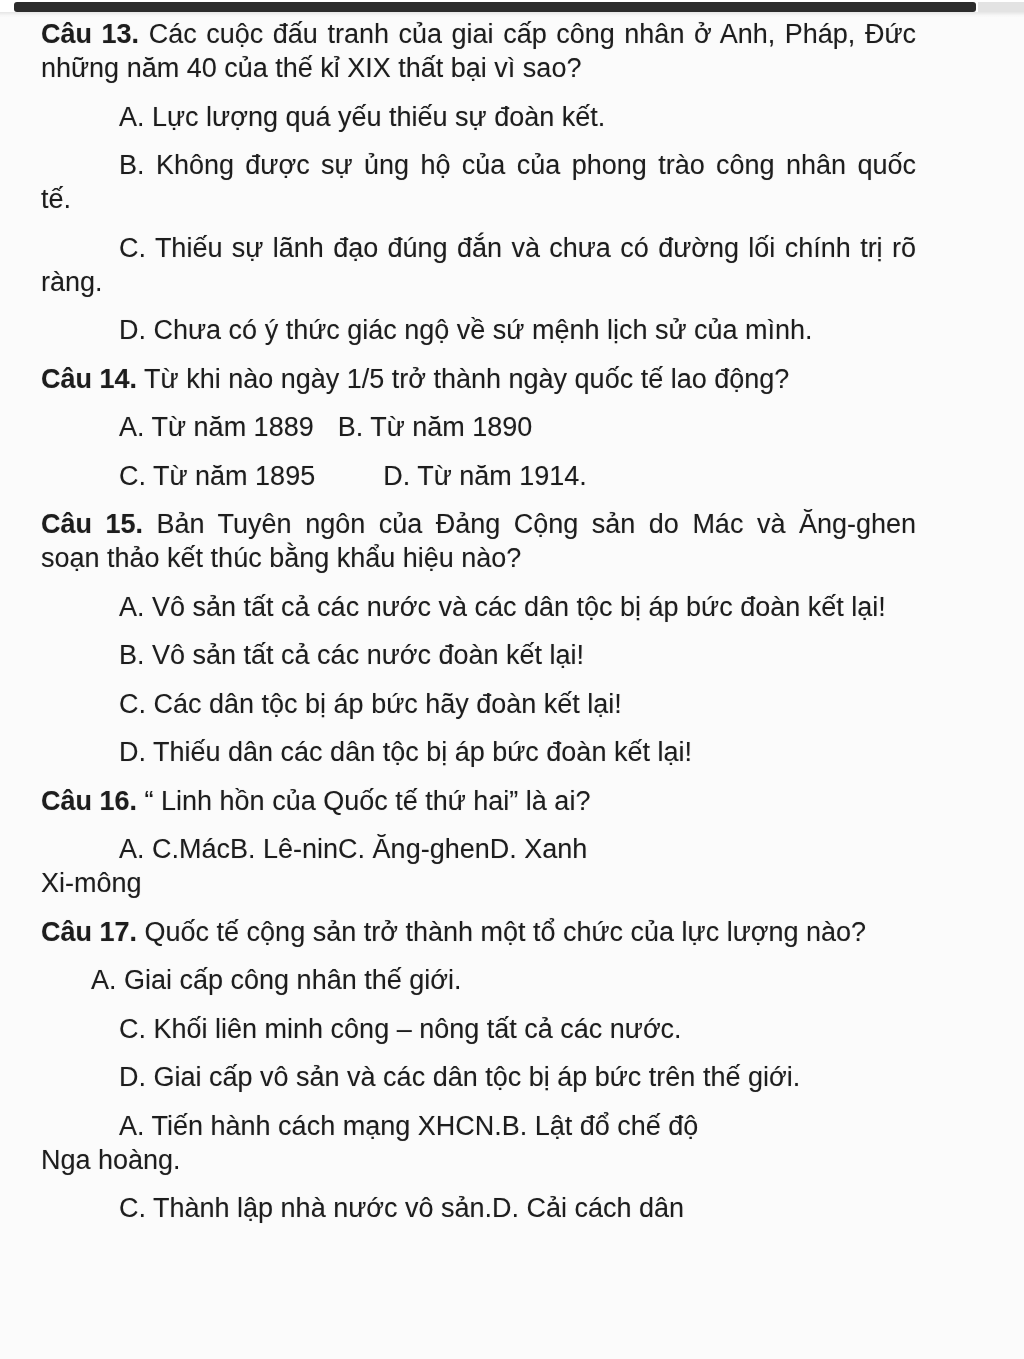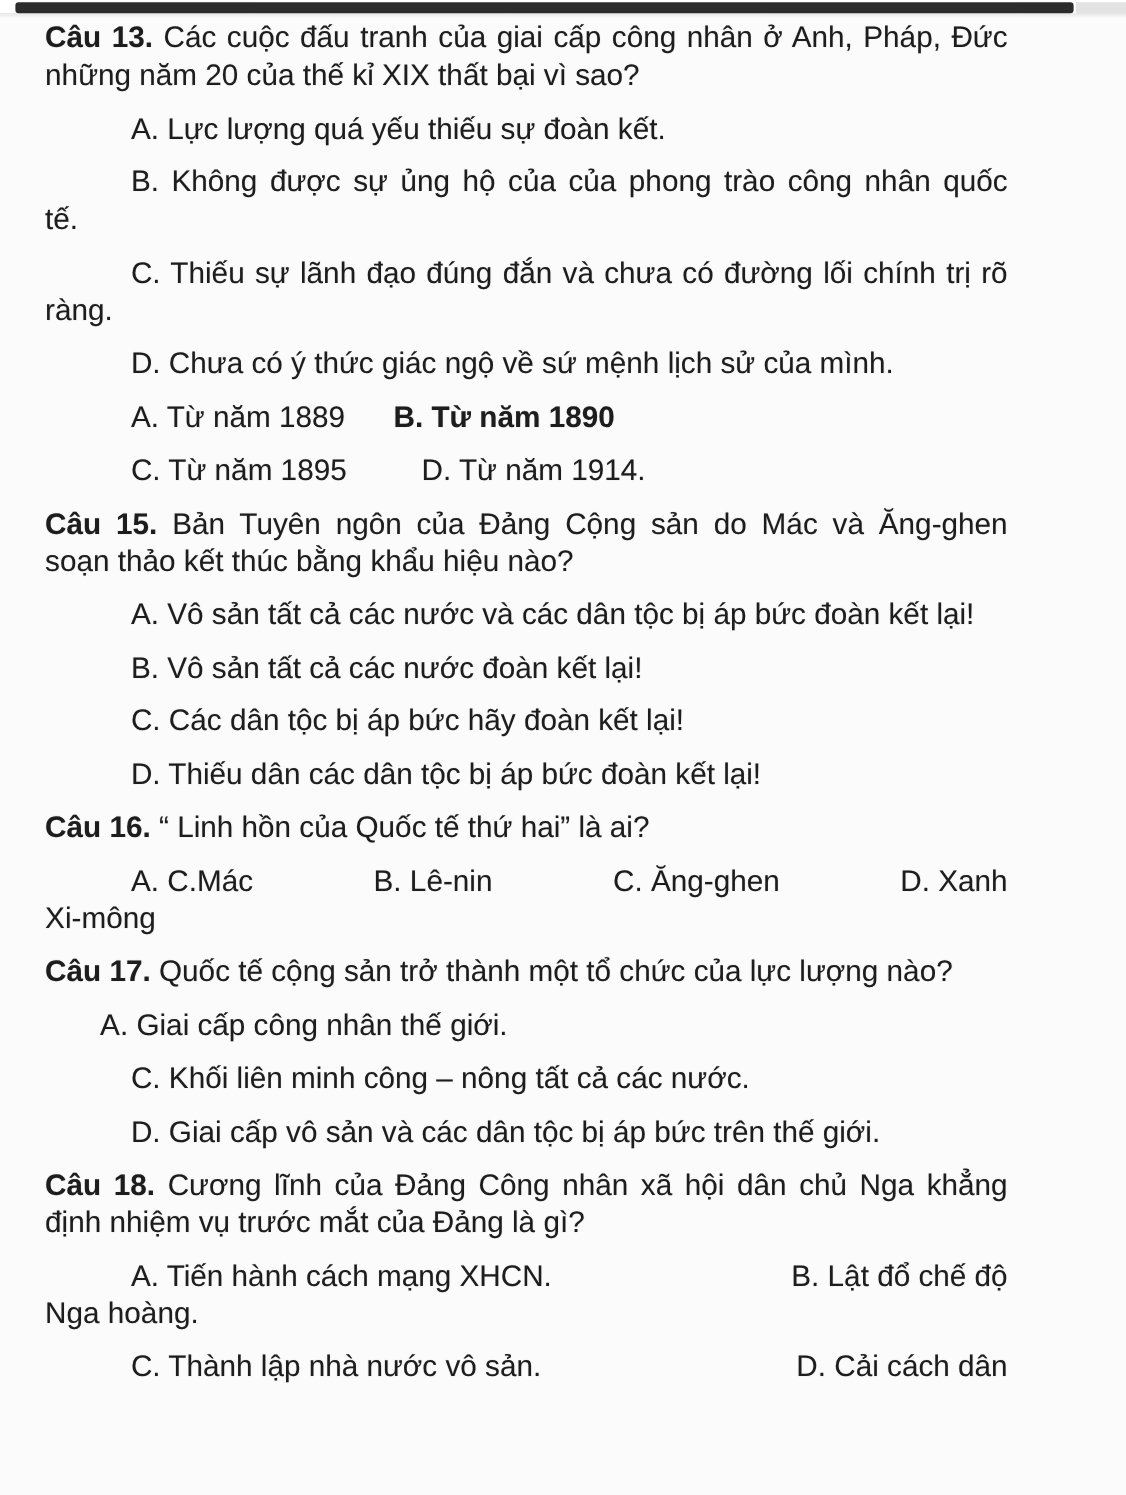--- a/index.html
+++ b/index.html
@@ -40,54 +40,57 @@
     text-align: justify;
     text-align-last: justify;
     -moz-text-align-last: justify;
   }
   .line.indent    { padding-left: 78px; }
   .line.indent-sm { padding-left: 50px; }
 
   .qnum { font-weight: 700; }
 
   .row { display: flex; padding-left: 78px; }
-  .row.spread { justify-content: space-between; }
+  .row.spread { }
   .opt-item { white-space: pre; }
 </style>
 </head>
 <body>
 
 <div class="top-strip"></div>
 <div class="top-bar-dark"></div>
 <div class="top-bar-right"></div>
 <div class="top-under"></div>
 
 <div class="doc">
     <div class="block">
       <div class="line stretch"><span class="qnum">Câu 13.</span> Các cuộc đấu tranh của giai cấp công nhân ở Anh, Pháp, Đức</div>
-      <div class="line">những năm 20 của thế kỉ XIX thất bại vì sao?</div>
+      <div class="line">những năm 40 của thế kỉ XIX thất bại vì sao?</div>
     </div>
     <div class="block">
       <div class="line indent">A. Lực lượng quá yếu thiếu sự đoàn kết.</div>
     </div>
     <div class="block">
       <div class="line stretch indent">B. Không được sự ủng hộ của của phong trào công nhân quốc</div>
       <div class="line">tế.</div>
     </div>
     <div class="block">
       <div class="line stretch indent">C. Thiếu sự lãnh đạo đúng đắn và chưa có đường lối chính trị rõ</div>
       <div class="line">ràng.</div>
     </div>
     <div class="block">
       <div class="line indent">D. Chưa có ý thức giác ngộ về sứ mệnh lịch sử của mình.</div>
     </div>
     <div class="block">
+      <div class="line"><span class="qnum">Câu 14.</span> Từ khi nào ngày 1/5 trở thành ngày quốc tế lao động?</div>
+    </div>
+    <div class="block">
       <div class="line row">
         <span class="opt-item">A. Từ năm 1889</span>
-        <span class="opt-item" style="margin-left: 44px; font-weight: bold;">B. Từ năm 1890</span>
+        <span class="opt-item" style="margin-left: 24px;">B. Từ năm 1890</span>
       </div>
     </div>
     <div class="block">
       <div class="line row">
         <span class="opt-item">C. Từ năm 1895</span>
         <span class="opt-item" style="margin-left: 68px;">D. Từ năm 1914.</span>
       </div>
     </div>
     <div class="block">
       <div class="line stretch"><span class="qnum">Câu 15.</span> Bản Tuyên ngôn của Đảng Cộng sản do Mác và Ăng-ghen</div>
@@ -123,24 +126,20 @@
     <div class="block">
       <div class="line indent-sm">A. Giai cấp công nhân thế giới.</div>
     </div>
     <div class="block">
       <div class="line indent">C. Khối liên minh công – nông tất cả các nước.</div>
     </div>
     <div class="block">
       <div class="line indent">D. Giai cấp vô sản và các dân tộc bị áp bức trên thế giới.</div>
     </div>
     <div class="block">
-      <div class="line stretch"><span class="qnum">Câu 18.</span> Cương lĩnh của Đảng Công nhân xã hội dân chủ Nga khẳng</div>
-      <div class="line">định nhiệm vụ trước mắt của Đảng là gì?</div>
-    </div>
-    <div class="block">
       <div class="line row spread">
         <span class="opt-item">A. Tiến hành cách mạng XHCN.</span>
         <span class="opt-item">B. Lật đổ chế độ</span>
       </div>
       <div class="line">Nga hoàng.</div>
     </div>
     <div class="block">
       <div class="line row spread">
         <span class="opt-item">C. Thành lập nhà nước vô sản.</span>
         <span class="opt-item">D. Cải cách dân</span>

